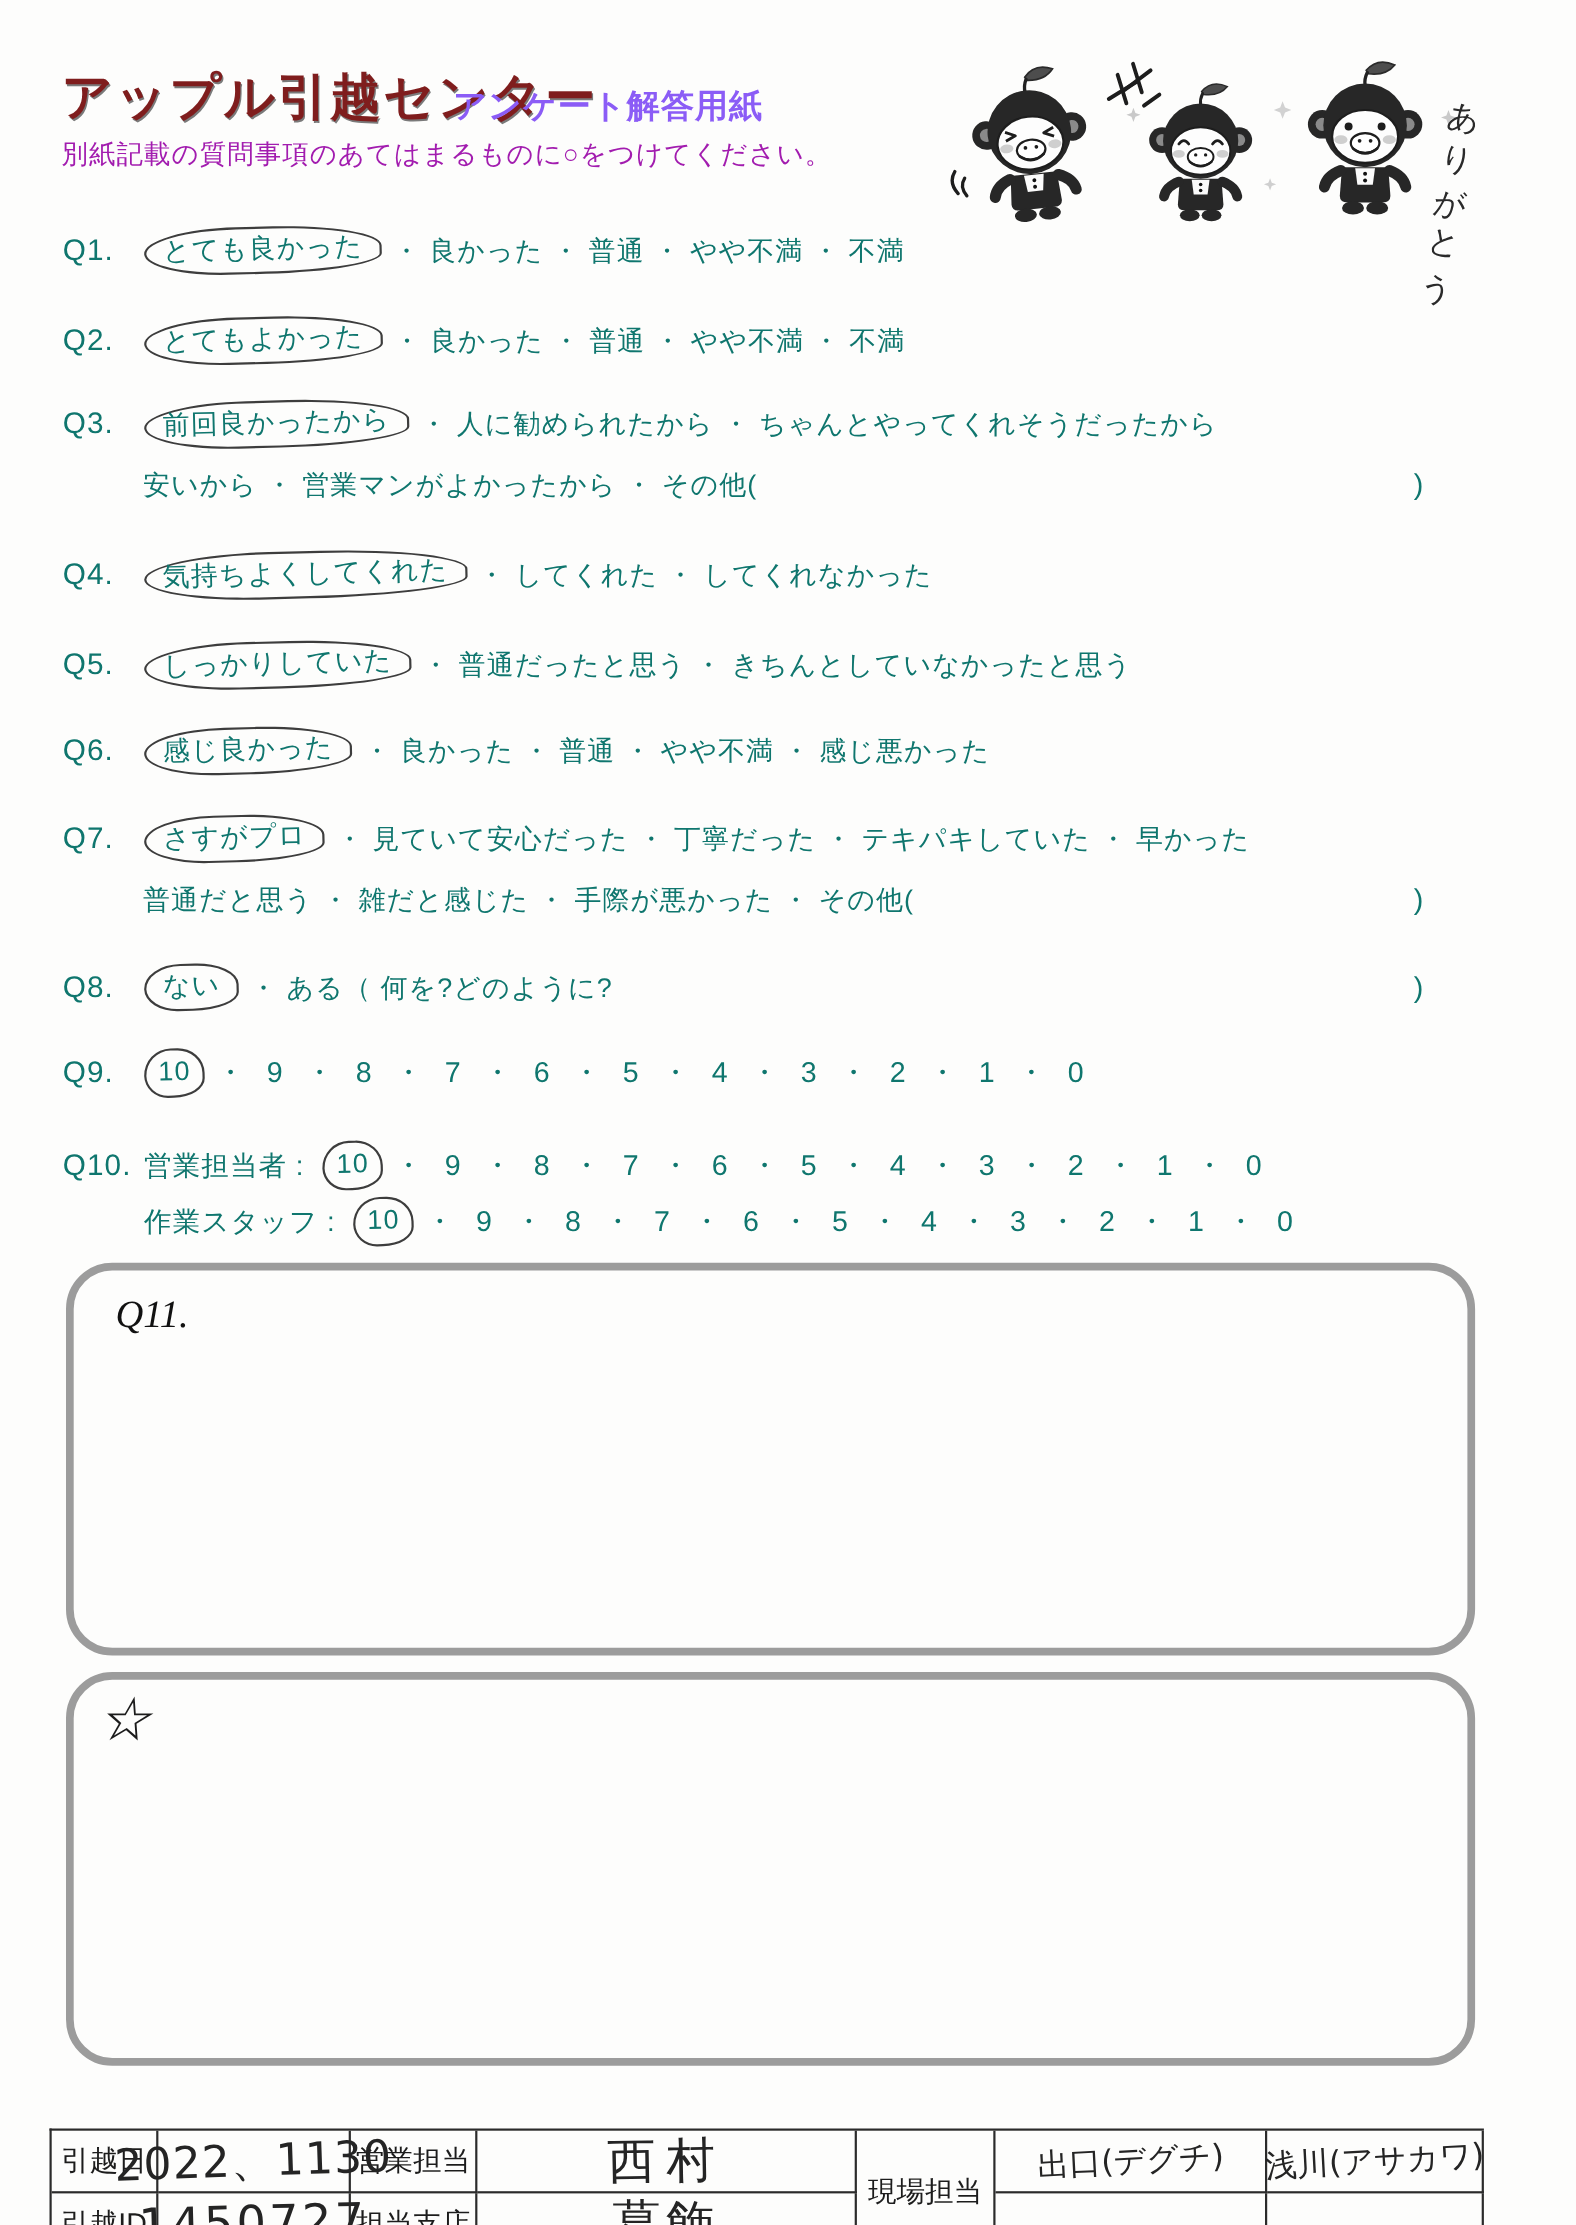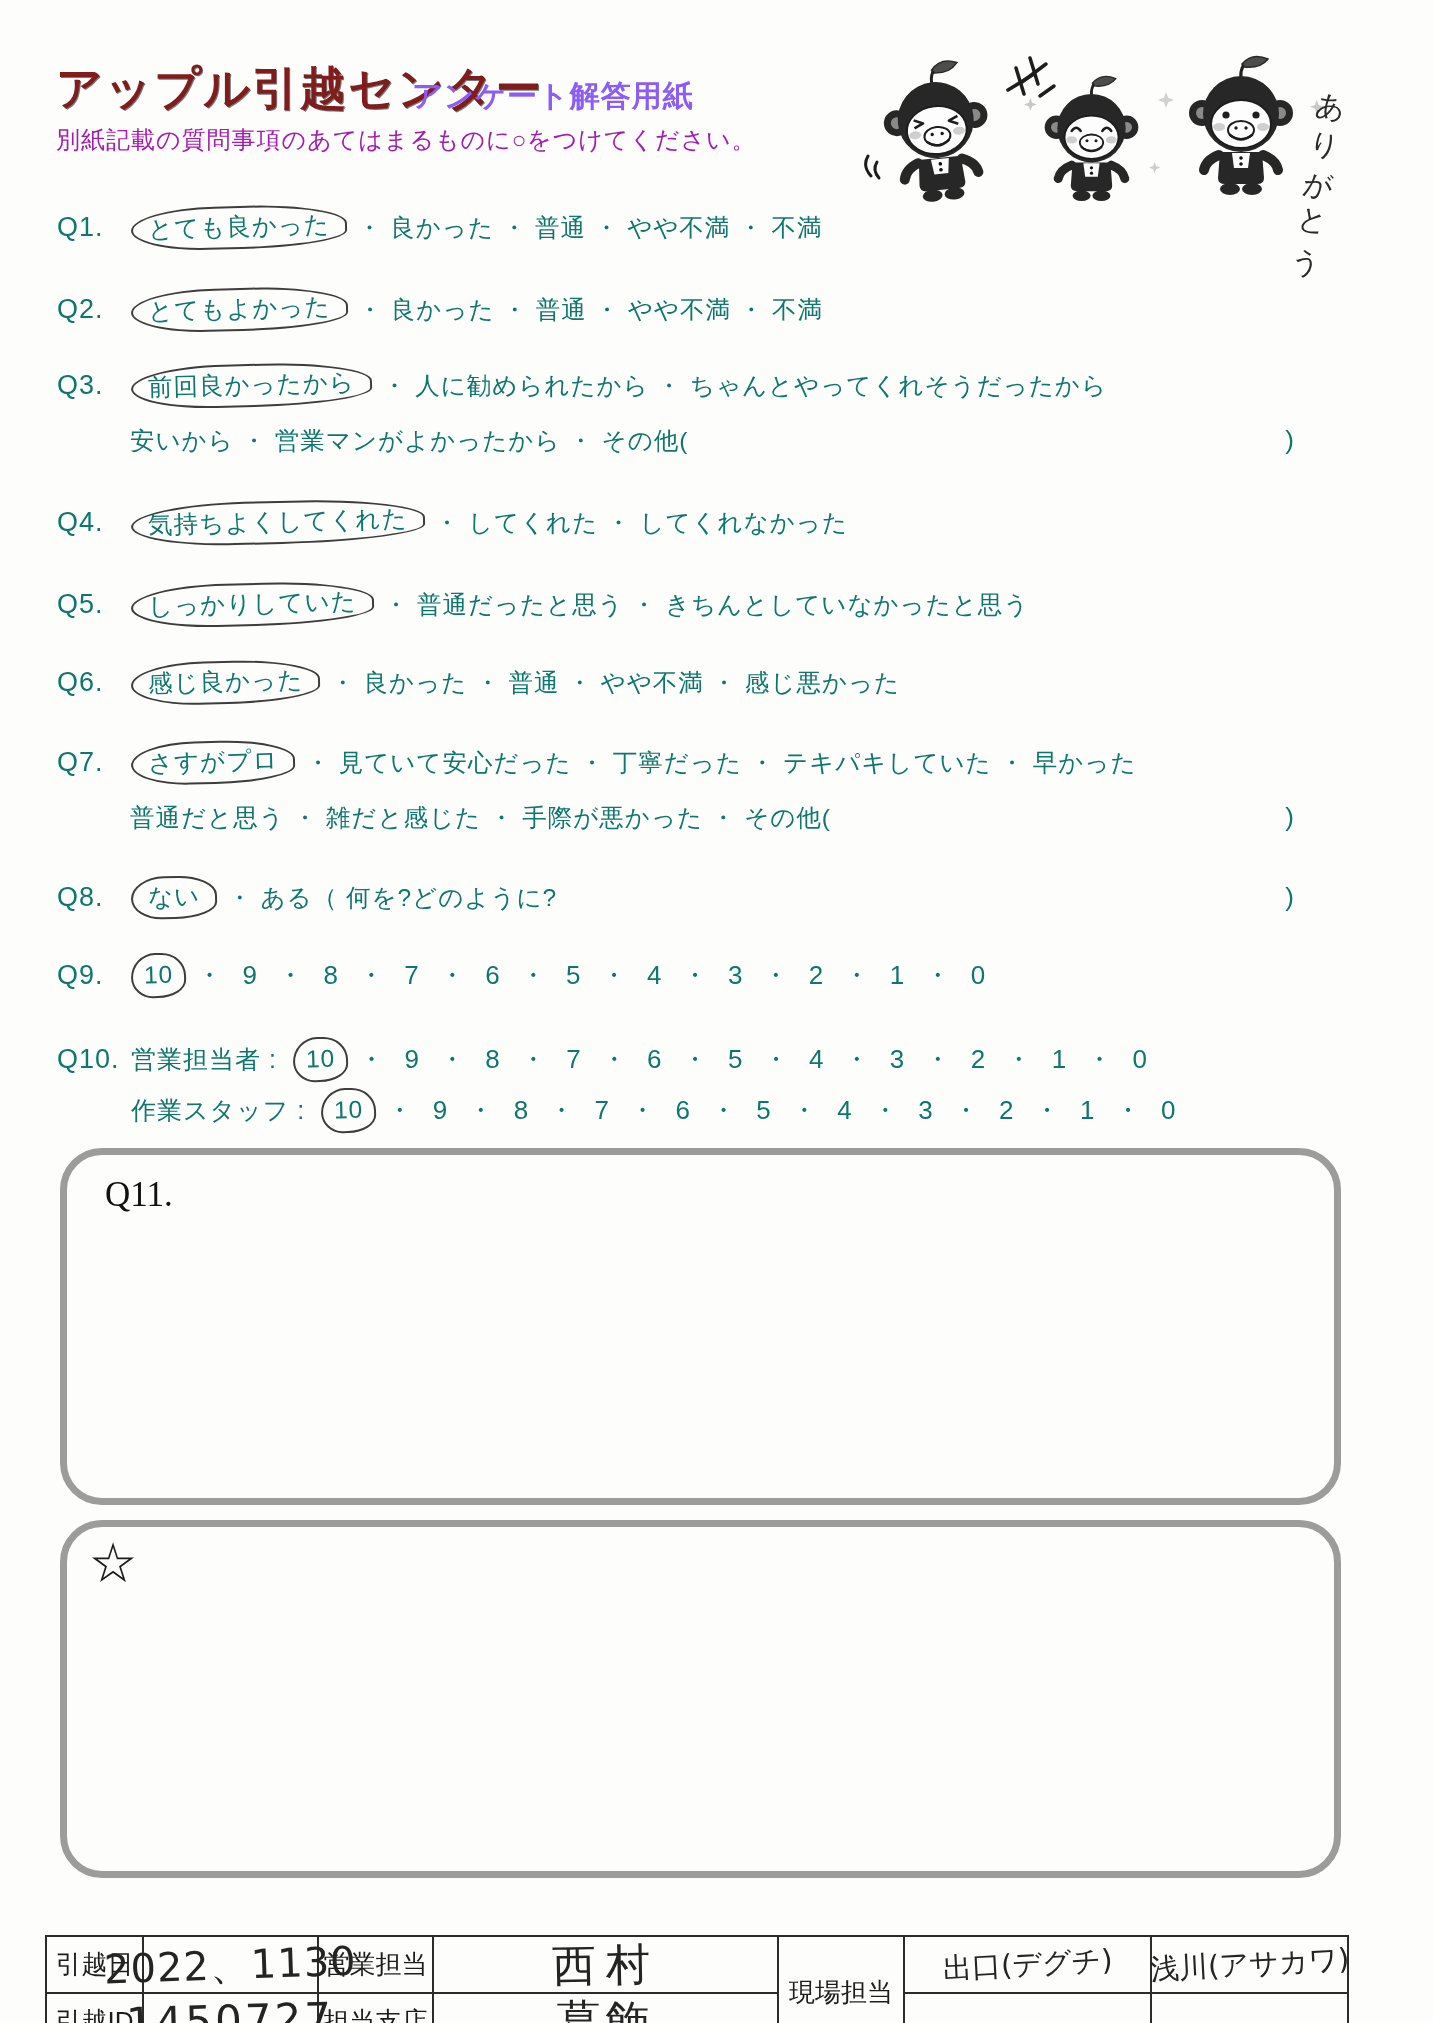--- a/index.html
+++ b/index.html
@@ -44,21 +44,21 @@
   }
   .circled.num{padding:8px 11px;border-radius:50% 50% 58% 44% / 62% 58% 44% 52%;}
   .opts{letter-spacing:1px;}
   .nums{letter-spacing:2px;word-spacing:9px;font-size:26px;}
   .indent{margin-left:73px;}
   .close-paren{position:absolute;right:110px;font-size:26px;}
   .q10-label{margin-right:16px;font-size:25px;}
   
   .cbox{
     position:absolute;left:60px;width:1281px;
-    border:7px solid #9c9c9c;border-radius:42px;box-sizing:border-box;
+    border:7px solid #9c9c9c;border-radius:42px;box-sizing:border-box;font-style:italic;
   }
   .cbox .q11-label{
     position:absolute;left:38px;top:20px;
     font-family:"Liberation Serif",serif;font-size:35px;color:#111;
   }
   .cbox .star-label{position:absolute;left:22px;top:4px;font-size:48px;color:#1b1b1b;}
   
   .ftable{
     position:absolute;left:45px;top:1895px;
     display:grid;grid-template-columns:97px 175px 115px 345px 126px 247px 197px;

